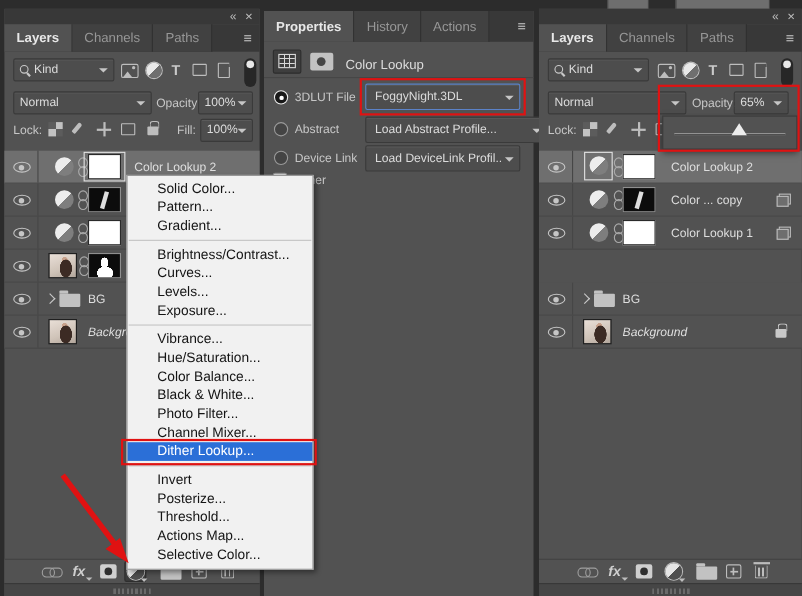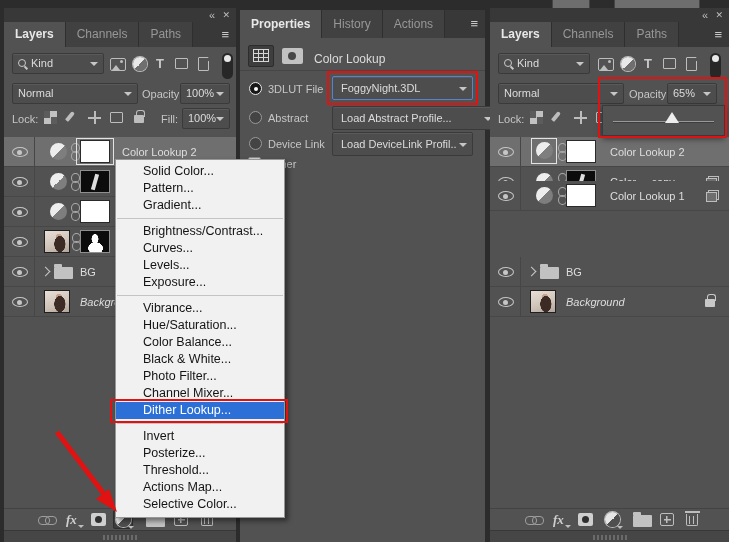--- a/index.html
+++ b/index.html
@@ -75,21 +75,21 @@
   .eyediv{position:absolute;left:30px;top:0;bottom:0;width:1px;background:#464646}
   .lname{position:absolute;top:9px;font-size:11px;color:#dedede;white-space:nowrap}
   .lname.it{font-style:italic}
   
   .btoolbar{position:absolute;left:0;right:0;top:500px;height:22px;border-top:1px solid #434343;background:#525252}
   .bstrip{position:absolute;left:0;right:0;top:522px;height:12px;background:#464646;border-top:1px solid #383838}
   .grip{position:absolute;left:50%;top:4px;width:34px;height:5px;transform:translateX(-50%);background:repeating-linear-gradient(90deg,#6a6a6a 0 2px,transparent 2px 4px)}
   .i-chain{position:absolute;width:17px;height:8px}
   .i-chain::before{content:"";position:absolute;left:0;top:0;width:10px;height:7px;border:1.5px solid #9e9e9e;border-radius:4px}
   .i-chain::after{content:"";position:absolute;left:7px;top:0;width:10px;height:7px;border:1.5px solid #9e9e9e;border-radius:4px}
-  .i-fx{position:absolute;font-family:Liberation Serif, serif;font-style:italic;font-size:13px;font-weight:bold;color:#cfcfcf;line-height:14px}
+  .i-fx{position:absolute;font-family:Liberation Sans, sans-serif;font-style:italic;font-size:13px;font-weight:bold;color:#cfcfcf;line-height:14px}
   .i-maskb{position:absolute;width:15px;height:13px;background:#cfcfcf;border-radius:2px}
   .i-maskb::after{content:"";position:absolute;left:4px;top:3px;width:7px;height:7px;border-radius:50%;background:#2f2f2f}
   .i-adjb{position:absolute;width:15px;height:15px;border-radius:50%;background:linear-gradient(135deg,#e6e6e6 50%,#4f4f4f 50%);box-shadow:0 0 0 1px #bdbdbd}
   .mini-chev{position:absolute;width:0;height:0;border-left:3px solid transparent;border-right:3px solid transparent;border-top:3px solid #bdbdbd}
   .i-plusbox{position:absolute;width:14px;height:13px;border:1.5px solid #bdbdbd;border-radius:2px;background:linear-gradient(#bdbdbd,#bdbdbd) center/7px 1.5px no-repeat,linear-gradient(#bdbdbd,#bdbdbd) center/1.5px 7px no-repeat}
   .i-trash{position:absolute;width:12px;height:12px;border:1.5px solid #bdbdbd;border-top:none;border-radius:0 0 2px 2px}
   .i-trash::before{content:"";position:absolute;left:-2.5px;top:-3px;width:15px;height:1.5px;background:#bdbdbd}
   .i-trash::after{content:"";position:absolute;left:1.5px;top:1.5px;width:7px;height:8px;background:repeating-linear-gradient(90deg,#bdbdbd 0 1.5px,transparent 1.5px 4px)}
   .adj-pressed{position:absolute;width:20px;height:19px;background:#3c3c3c;border-radius:2px;border:1px solid #2e2e2e}
   
@@ -315,21 +315,21 @@
     </div>
     <div class="lrow" style="top:30px">
       <span class="i-eye" style="left:8px;top:10px"></span>
         <span class="eyediv"></span>
       <span class="i-adjc" style="left:46px;top:6px"></span>
       <span class="i-ch8" style="left:68px;top:6px"></span>
       <span class="t-fig" style="left:76px;top:3px"></span>
       <span class="lname" style="left:120px">Color ... copy</span>
       <span class="i-copy" style="right:10px;top:9px"></span>
     </div>
-    <div class="lrow" style="top:44px">
+    <div class="lrow" style="top:60px">
       <span class="i-eye" style="left:8px;top:10px"></span>
         <span class="eyediv"></span>
       <span class="i-adjc" style="left:46px;top:6px"></span>
       <span class="i-ch8" style="left:68px;top:6px"></span>
       <span class="t-white" style="left:76px;top:3px"></span>
       <span class="lname" style="left:120px">Color Lookup 1</span>
       <span class="i-copy" style="right:10px;top:9px"></span>
     </div>
     <div class="lrow" style="top:120px">
       <span class="i-eye" style="left:8px;top:10px"></span>

